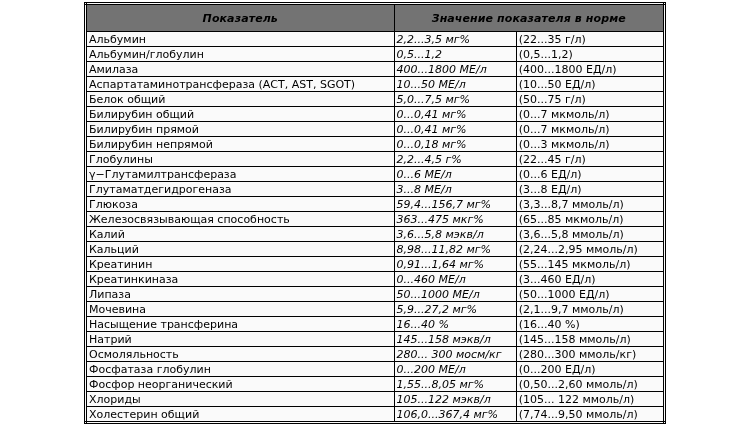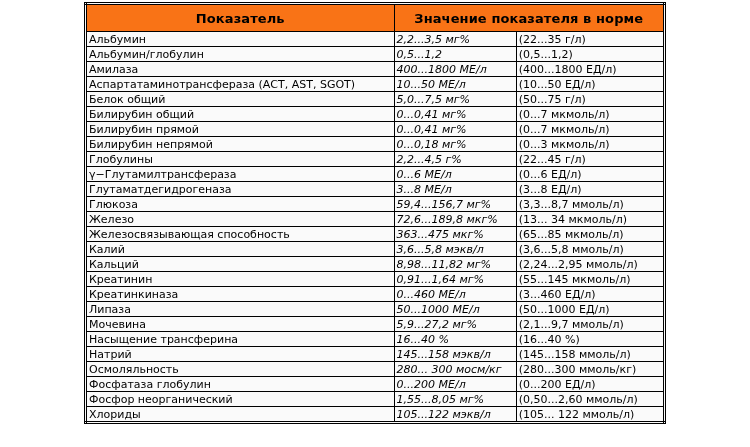--- a/index.html
+++ b/index.html
@@ -37,25 +37,26 @@
     font-size: 11px;
     line-height: 13px;
     height: 14px;
     color: #000000;
     white-space: nowrap;
     overflow: hidden;
     background: #fafafa;
   }
   table.norms thead th {
     height: 26px;
-    font-size: 13px;
+    font-size: 11px;
     font-weight: bold;
     text-align: center;
     letter-spacing: 0.1px;
-    background: #f97316;
+    background: #737373;
+    font-style: italic;
   }
   table.norms tbody td {
     text-align: left;
     vertical-align: middle;
   }
   td.cell-name  { padding-left: 4px; }
   td.cell-val   { padding-left: 4px; font-style: italic; }
   td.cell-si    { padding-left: 4px; }
 </style>
 </head>
@@ -129,25 +130,20 @@
           <td class="cell-name">Глутаматдегидрогеназа</td>
           <td class="cell-val">3...8 МЕ/л</td>
           <td class="cell-si">(3...8 ЕД/л)</td>
         </tr>
         <tr>
           <td class="cell-name">Глюкоза</td>
           <td class="cell-val">59,4...156,7 мг%</td>
           <td class="cell-si">(3,3...8,7 ммоль/л)</td>
         </tr>
         <tr>
-          <td class="cell-name">Железо</td>
-          <td class="cell-val">72,6...189,8 мкг%</td>
-          <td class="cell-si">(13... 34 мкмоль/л)</td>
-        </tr>
-        <tr>
           <td class="cell-name">Железосвязывающая способность</td>
           <td class="cell-val">363...475 мкг%</td>
           <td class="cell-si">(65...85 мкмоль/л)</td>
         </tr>
         <tr>
           <td class="cell-name">Калий</td>
           <td class="cell-val">3,6...5,8 мэкв/л</td>
           <td class="cell-si">(3,6...5,8 ммоль/л)</td>
         </tr>
         <tr>
@@ -197,16 +193,21 @@
         </tr>
         <tr>
           <td class="cell-name">Фосфор неорганический</td>
           <td class="cell-val">1,55...8,05 мг%</td>
           <td class="cell-si">(0,50...2,60 ммоль/л)</td>
         </tr>
         <tr>
           <td class="cell-name">Хлориды</td>
           <td class="cell-val">105...122 мэкв/л</td>
           <td class="cell-si">(105... 122 ммоль/л)</td>
+        </tr>
+        <tr>
+          <td class="cell-name">Холестерин общий</td>
+          <td class="cell-val">106,0...367,4 мг%</td>
+          <td class="cell-si">(7,74...9,50 ммоль/л)</td>
         </tr>
       </tbody>
   </table>
 </div>
 
 </body></html>

